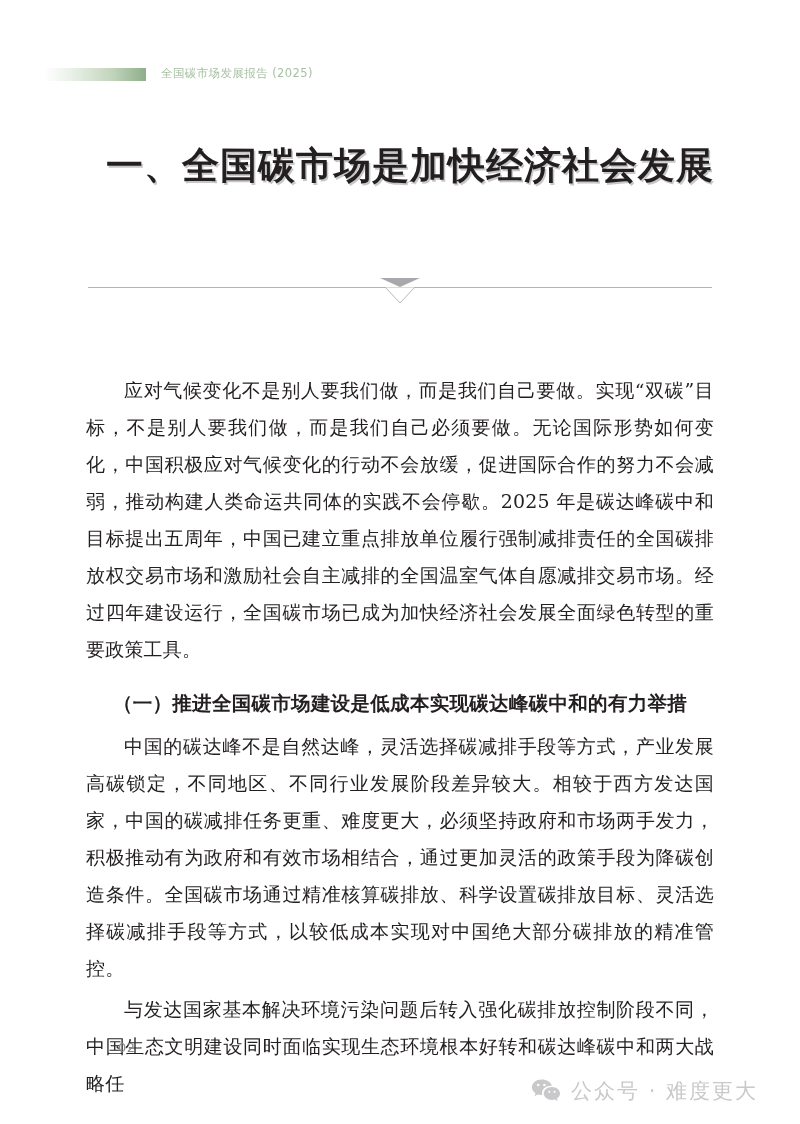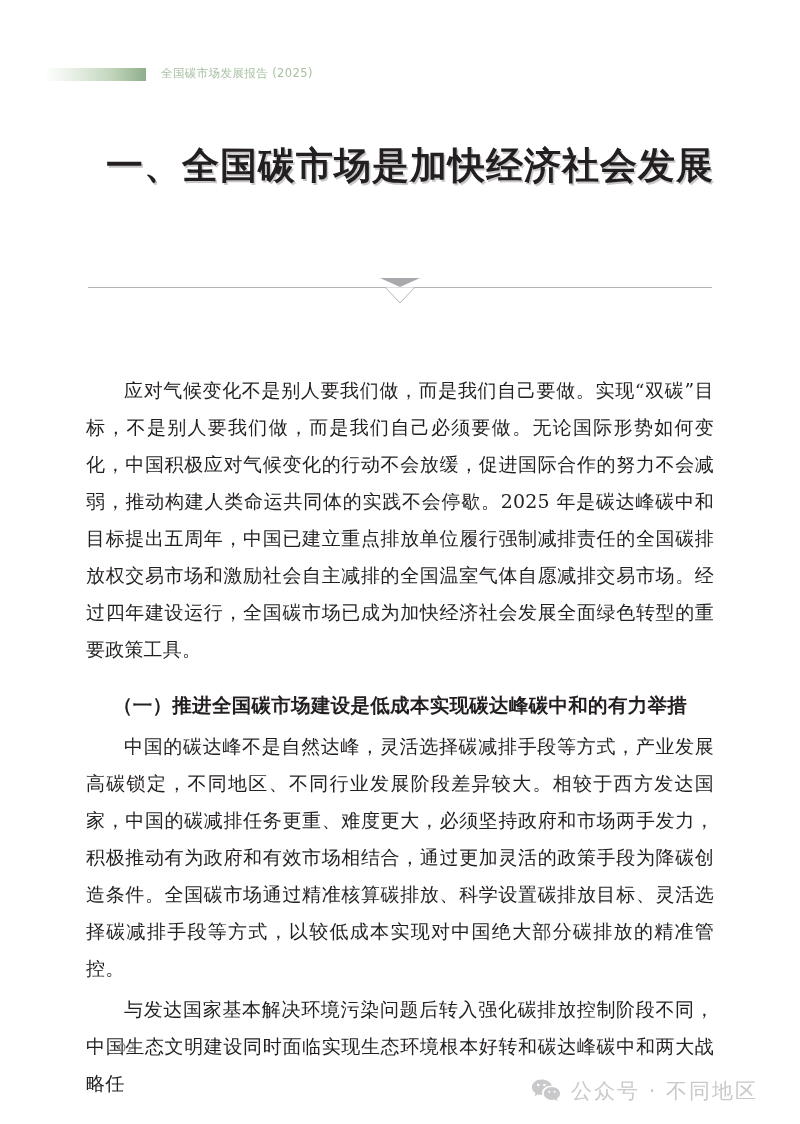--- a/index.html
+++ b/index.html
@@ -132,21 +132,21 @@
     font-size: 19px;
     line-height: 37px;
     color: #231f20;
     text-align: justify;
     text-justify: inter-ideograph;
     text-indent: 2em;
     letter-spacing: 0.2px;
   }
   h3.subhead {
     margin: 20px 0 6px 0;
-    font-family: Liberation Sans, sans-serif;
+    font-family: Liberation Mono, monospace;
     font-weight: bold;
     font-size: 19.5px;
     line-height: 34px;
     text-align: center;
     color: #231f20;
     letter-spacing: 0.3px;
   }
 
   
   .page-number {
@@ -220,16 +220,16 @@
         <g fill="#c9c9cb">
           <path d="M11.2 1.2C5.5 1.2 1 5.0 1 9.6c0 2.6 1.5 4.9 3.8 6.4l-1.0 3.0 3.4-1.7c1.2 0.3 2.5 0.5 3.9 0.5 0.3 0 0.6 0 0.9 0-0.2-0.6-0.3-1.3-0.3-2.0 0-4.4 4.3-7.9 9.6-7.9 0.3 0 0.7 0 1.0 0.1C21.3 4.0 16.8 1.2 11.2 1.2z"></path>
           <circle cx="7.7" cy="7.2" r="1.35" fill="#ffffff"></circle>
           <circle cx="14.3" cy="7.2" r="1.35" fill="#ffffff"></circle>
           <path d="M31 16.2c0-3.8-3.9-6.9-8.7-6.9s-8.7 3.1-8.7 6.9c0 3.8 3.9 6.9 8.7 6.9 1.1 0 2.2-0.2 3.2-0.5l2.9 1.5-0.8-2.5C29.6 20.3 31 18.4 31 16.2z"></path>
           <circle cx="19.5" cy="14.4" r="1.1" fill="#ffffff"></circle>
           <circle cx="25.1" cy="14.4" r="1.1" fill="#ffffff"></circle>
         </g>
       </svg>
     </span>
-    <span class="footer-text">公众号 · 不同地区</span>
+    <span class="footer-text">公众号 · 难度更大</span>
   </div>
 
 </div>
 
 </body></html>

